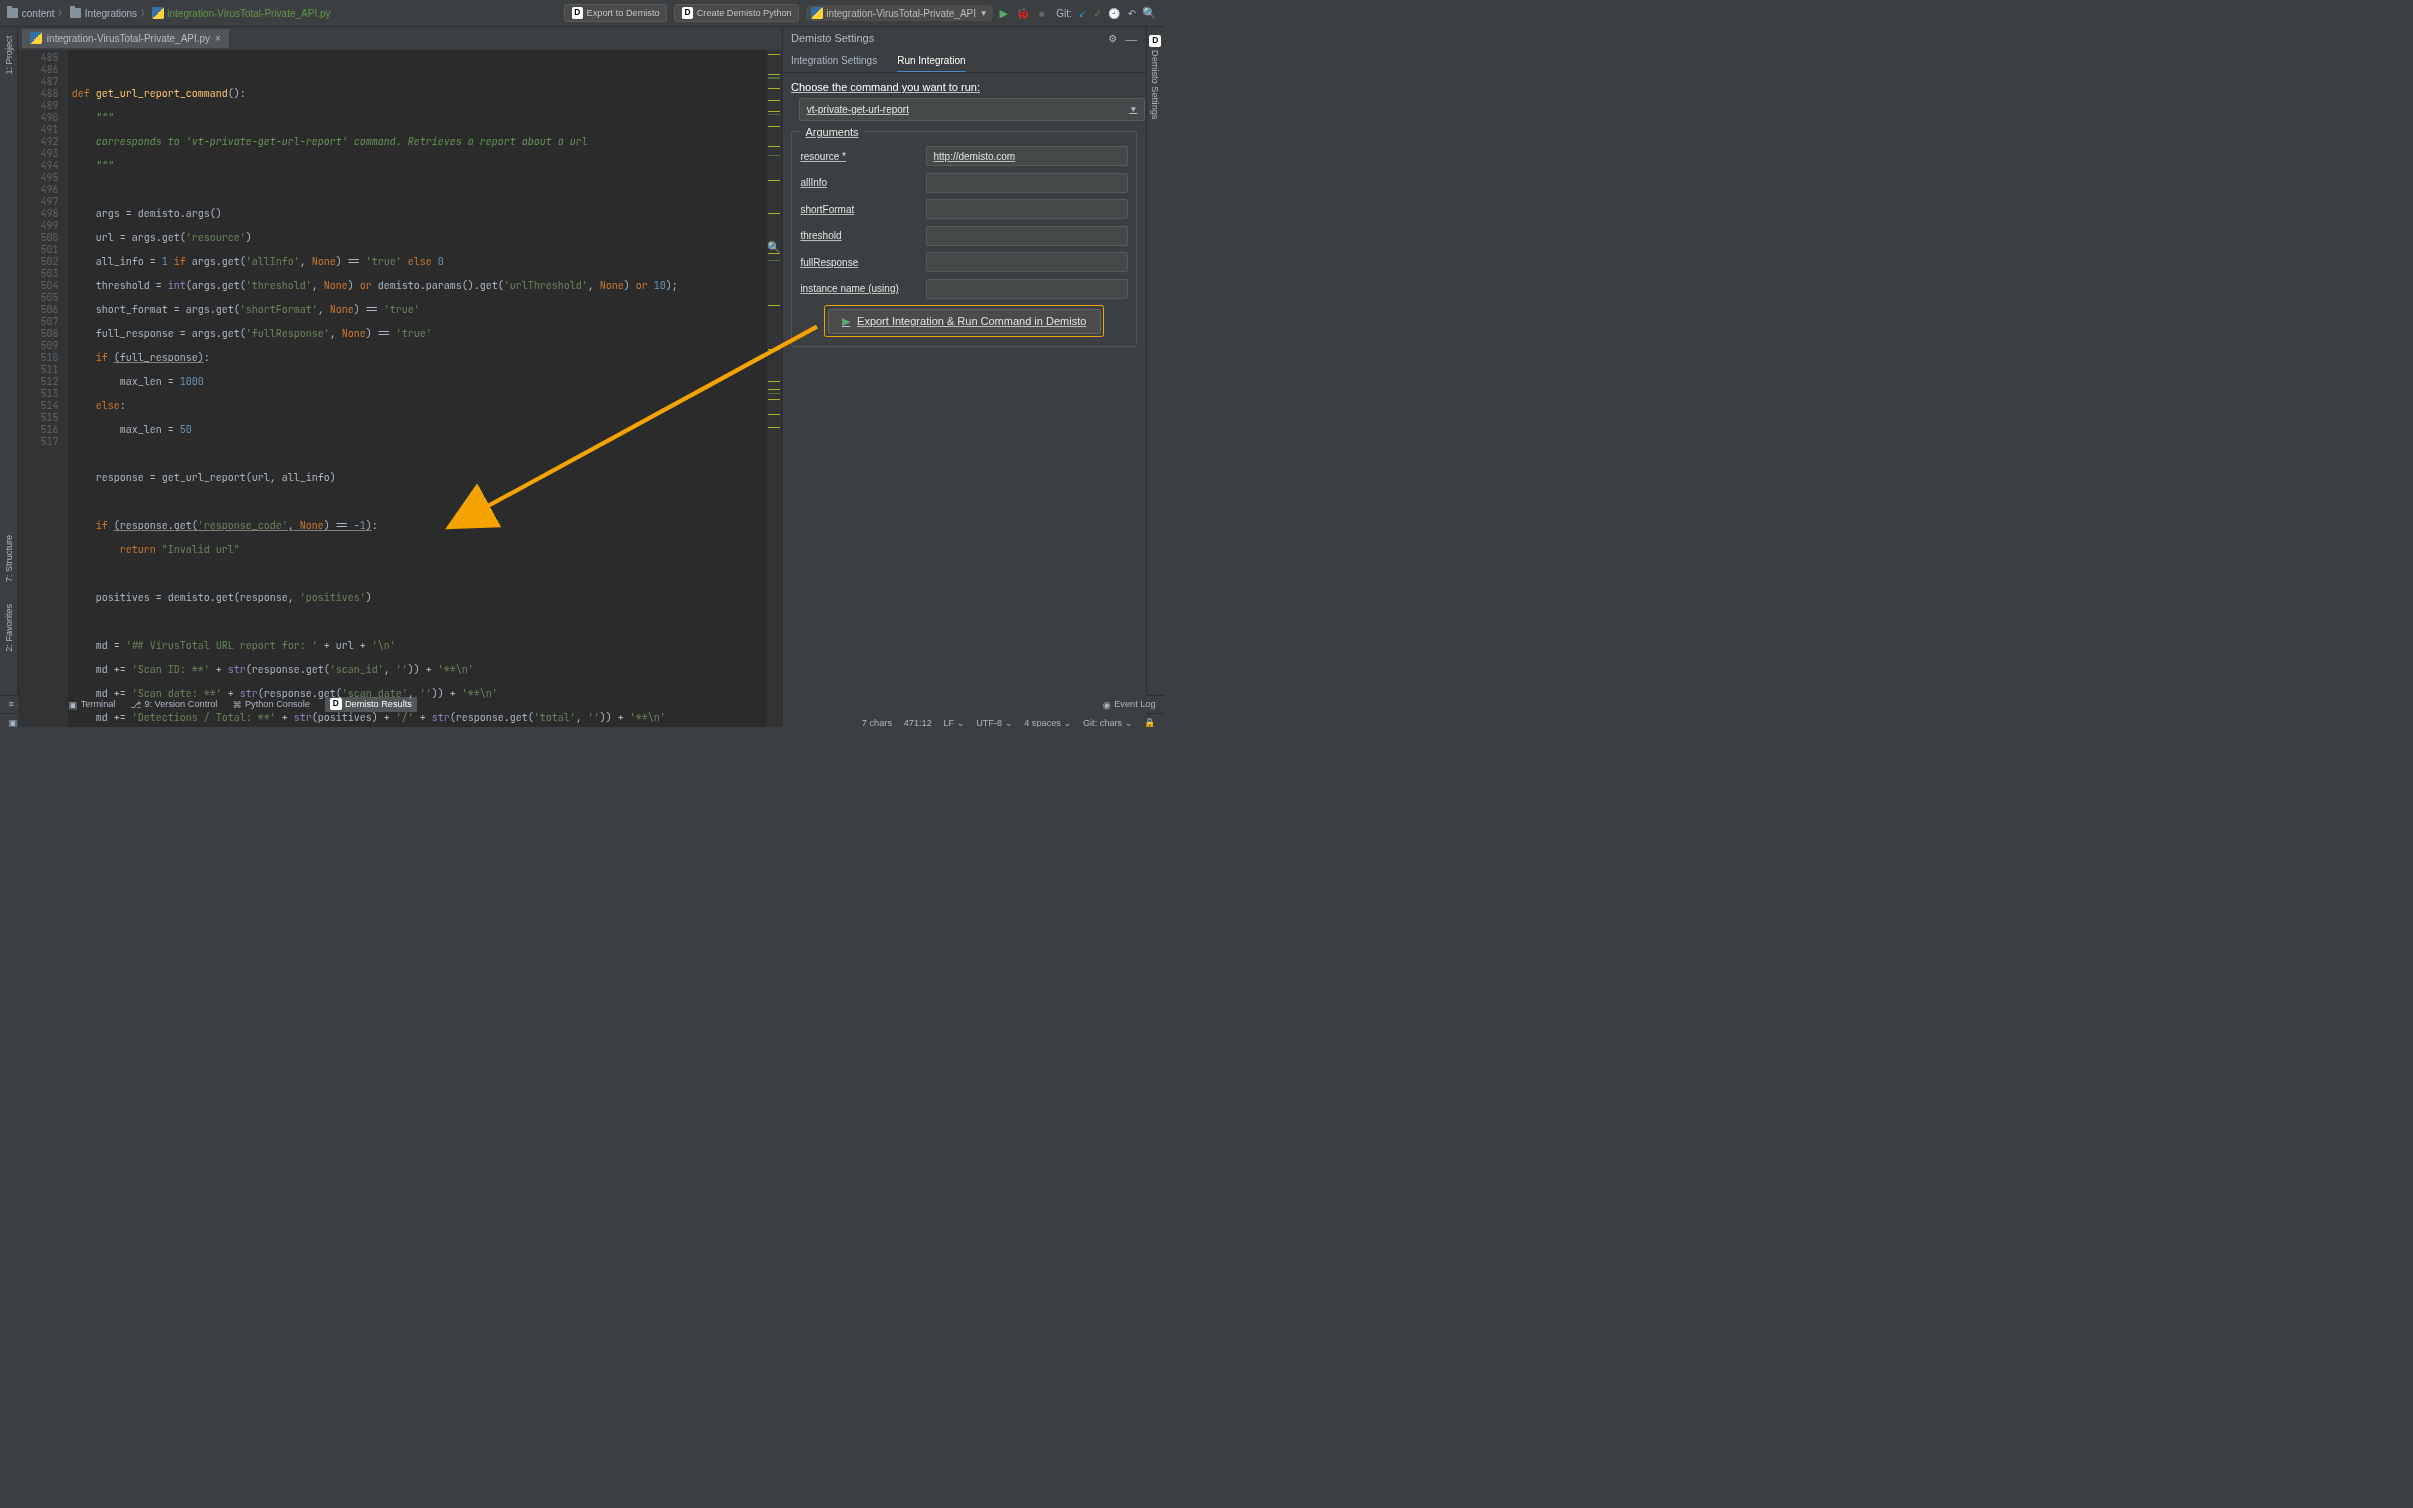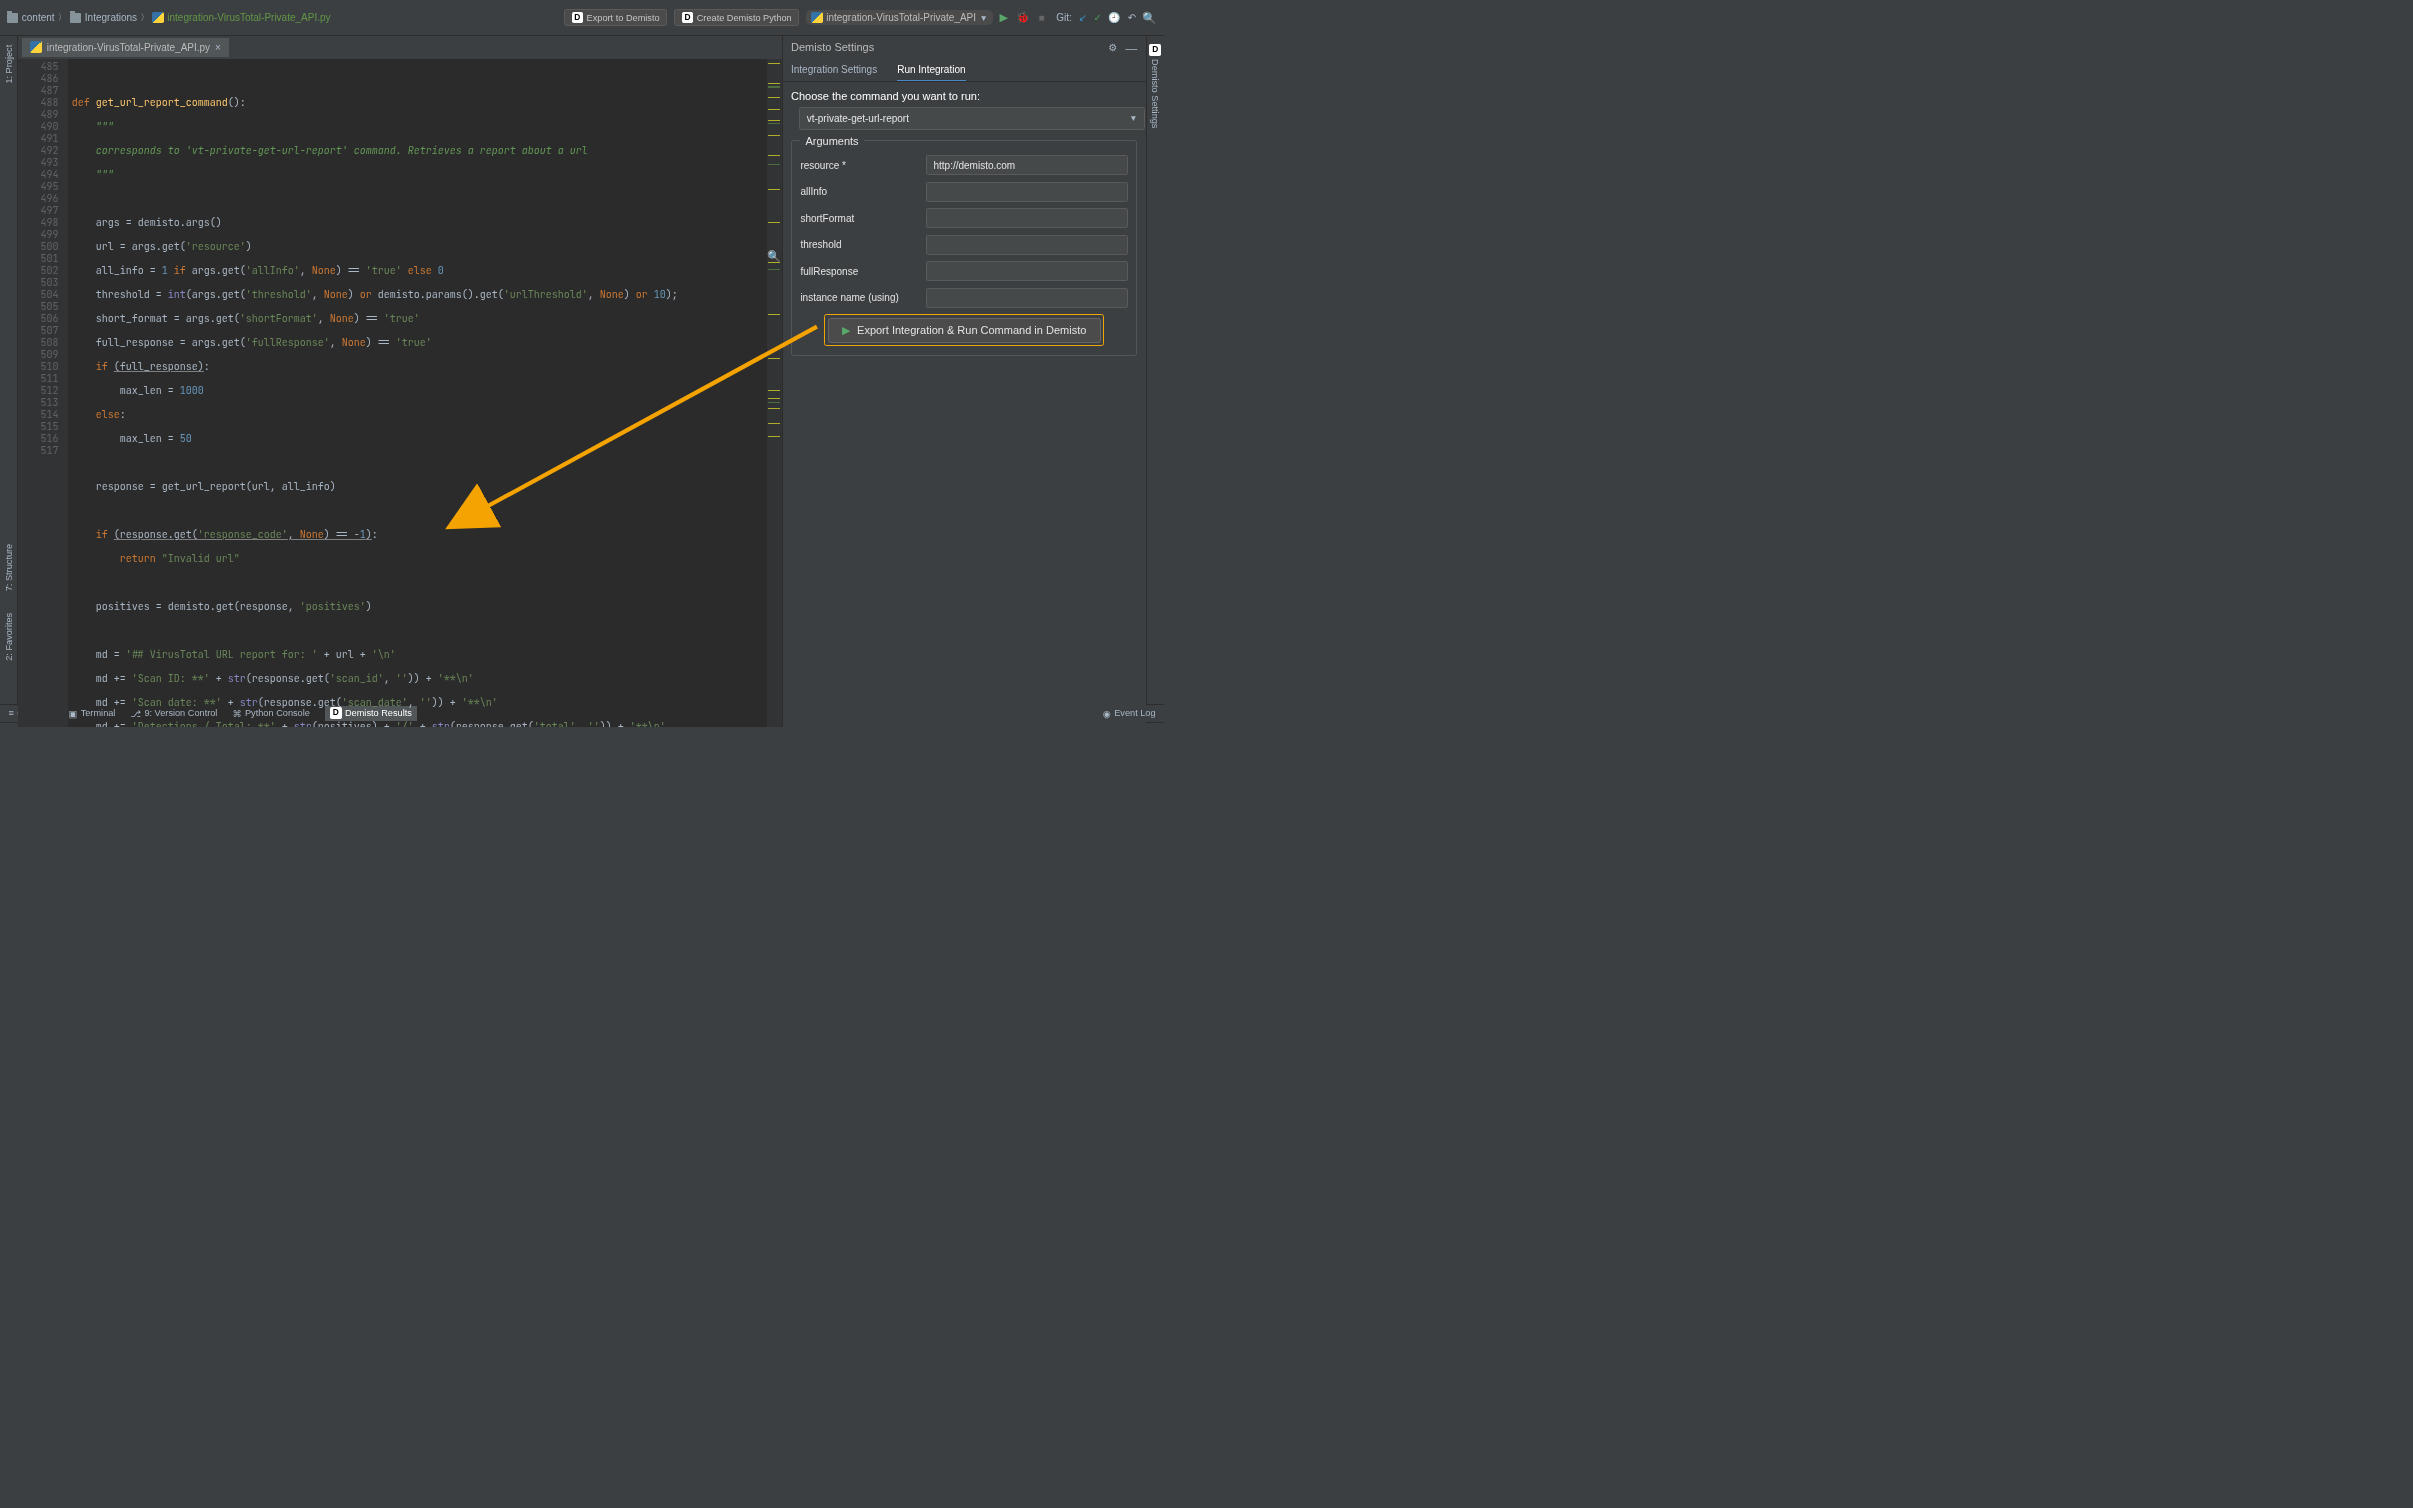--- a/index.html
+++ b/index.html
@@ -7,21 +7,21 @@
   width: 1164px;
   height: 727px;
   background: #3c3f41;
   font-family: -apple-system, BlinkMacSystemFont, "Segoe UI", sans-serif;
   font-size: 10px;
   color: #bbbbbb;
   overflow: hidden;
   position: relative;
 }
 .topbar {
-  height: 36px;
+  height: 27px;
   background: #3c3f41;
   border-bottom: 0.8px solid #2d2d2d;
   display: flex;
   align-items: center;
   padding: 0 6.7px;
   gap: 3.4px;
 }
 .breadcrumbs { display: flex; align-items: center; gap: 3.4px; flex: 1; }
 .folder-icon { width: 11.7px; height: 10px; background: #87939a; border-radius: 0.8px; position: relative; }
 .folder-icon::before { content: ''; position: absolute; top: -1.7px; left: 0; width: 5px; height: 1.7px; background: #87939a; }
@@ -76,21 +76,21 @@
 .m-yellow { background: #afaf2a; }
 .m-green { background: #4e6f3d; }
 .lens-icon { position: absolute; left: 0; width:15px; top: 191px;  text-align:center; font-size:11px; }
 
 .settings-pane { flex: 0 0 364px; background: #3c3f41; border-left: 0.8px solid #2d2d2d; display: flex; flex-direction: column; }
 .settings-header { height: 22.6px; display: flex; align-items: center; justify-content: space-between; padding: 0 8.4px; }
 .settings-header .title { color: #bbbbbb; font-size: 11px; }
 .settings-tabs { display: flex; gap: 20px; padding: 0 8.4px; border-bottom: 0.8px solid #2d2d2d; }
 .settings-tab { padding: 5px 0; color: #a9b7c6; cursor: pointer; font-size: 10px; }
 .settings-tab.active { color: #fff; border-bottom: 1.7px solid #4a88c7; }
-.settings-body { padding: 8.4px; flex: 1; }
+.settings-body { padding: 8.4px; flex: 1; text-decoration: underline; }
 .cmd-label { color: #fff; font-size: 11px; margin-bottom: 5px; }
 .cmd-select { width: 100%; background: #45494a; border: 0.8px solid #5a5a5a; color: #e6e6e6; padding: 5px 6.7px; border-radius: 2.5px; margin-bottom: 5px; display: flex; justify-content: space-between; align-items: center; cursor: pointer; margin-left: 8px; }
 .fieldset { border: 0.8px solid #555; border-radius: 2.5px; padding: 8.4px; margin-top: 3.4px; }
 .fieldset legend { padding: 0 5px; color: #e6e6e6; font-size: 11px; }
 .arg-row { display: flex; align-items: center; margin-bottom: 6.7px; gap: 8.4px; }
 .arg-label { flex: 0 0 117px; color: #e3e3e3; font-size: 10px; }
 .arg-input { flex: 1; background: #45494a; border: 0.8px solid #5a5a5a; padding: 3.4px 6.7px; color: #e3e3e3; border-radius: 1.7px; font-size: 10px; }
 .export-btn-wrap { display:flex; justify-content:center; margin-top:3.4px; }
 .export-btn-box { border: 0.8px solid #f0a500; padding: 2.5px; border-radius: 2.5px; }
 .export-btn { background: #4b4b4b; border: 0.8px solid #666; padding: 5px 13.4px; border-radius: 2.5px; display: flex; align-items: center; gap: 6.7px; color: #e3e3e3; cursor: pointer; font-size: 11px; }

